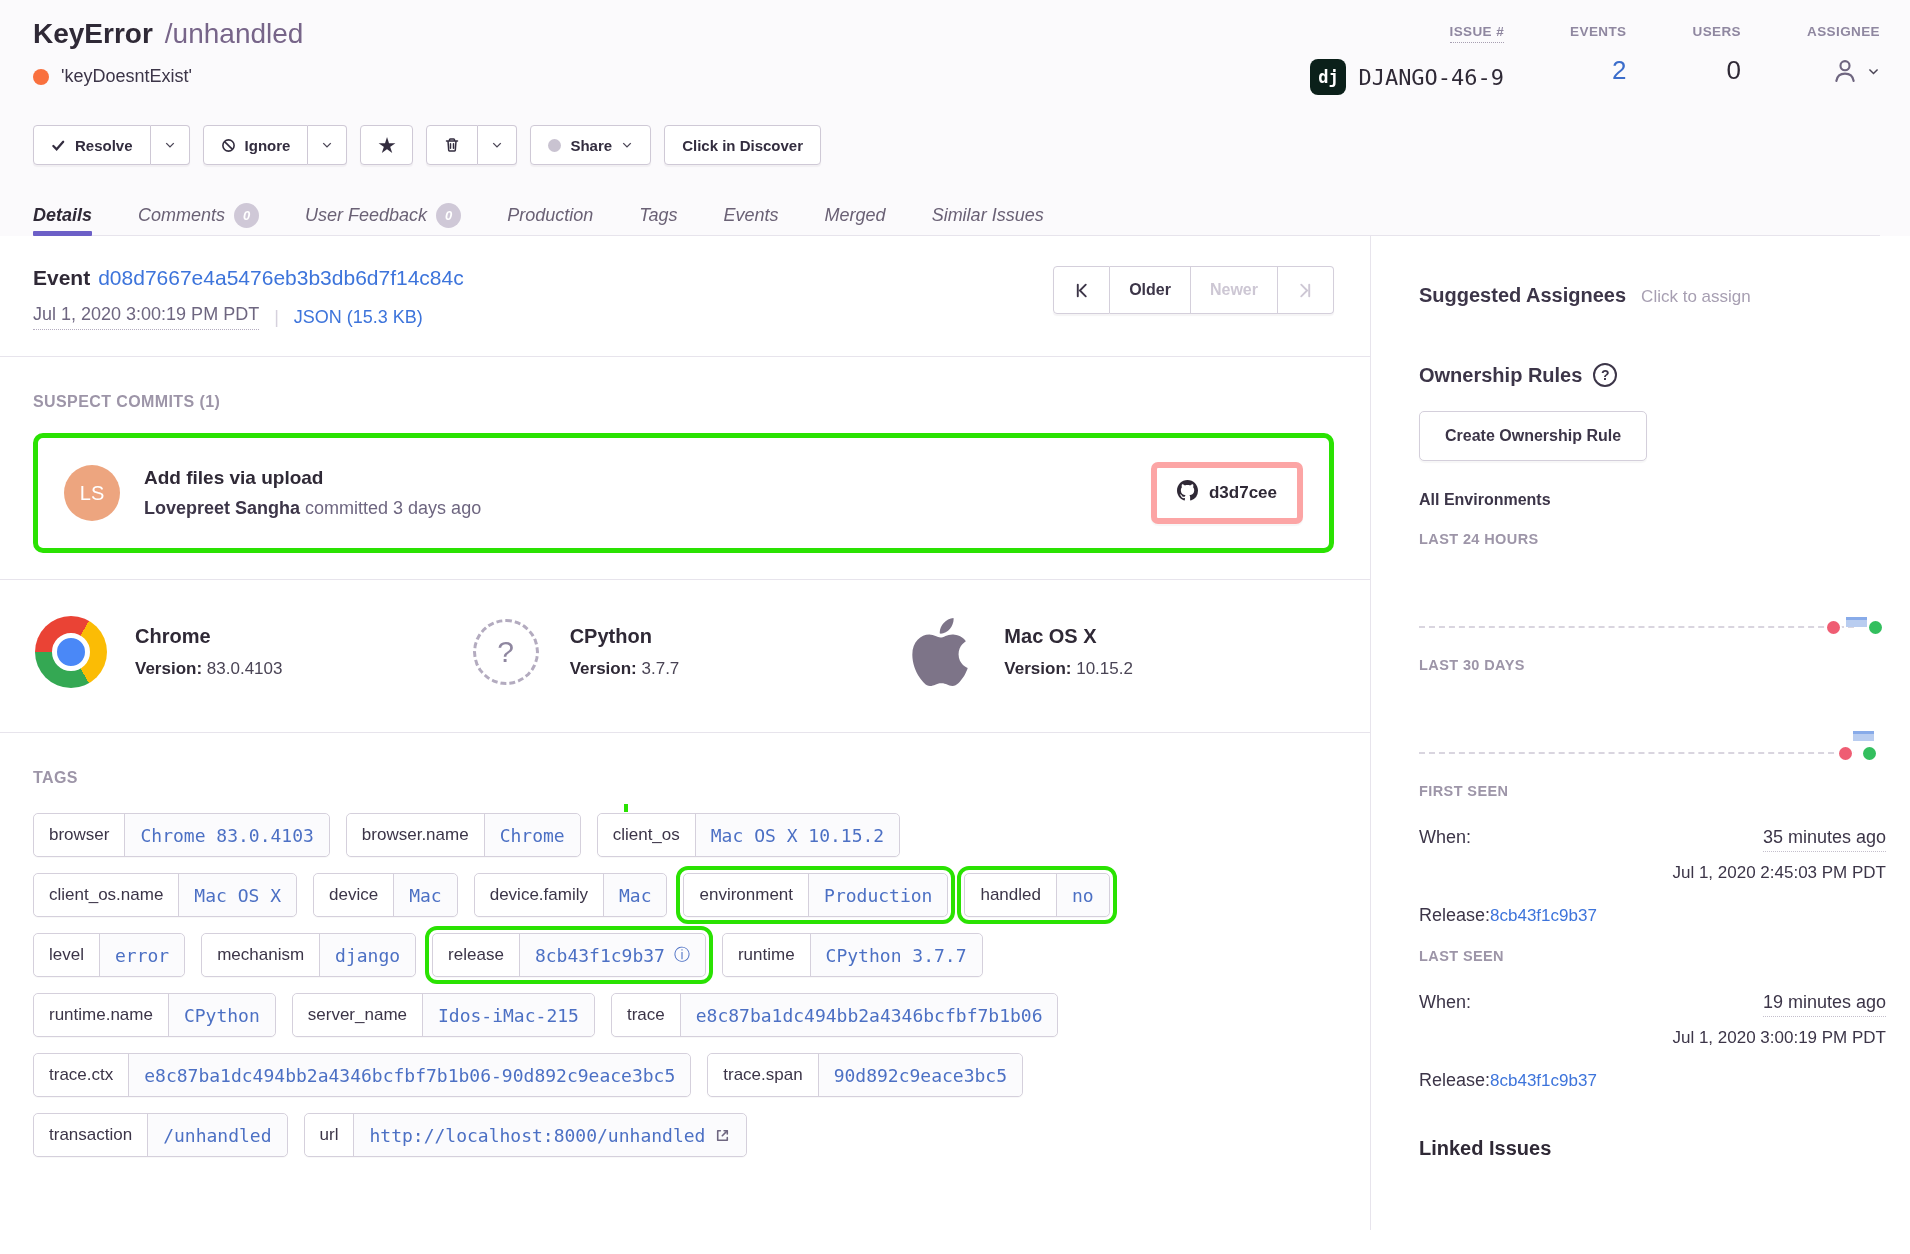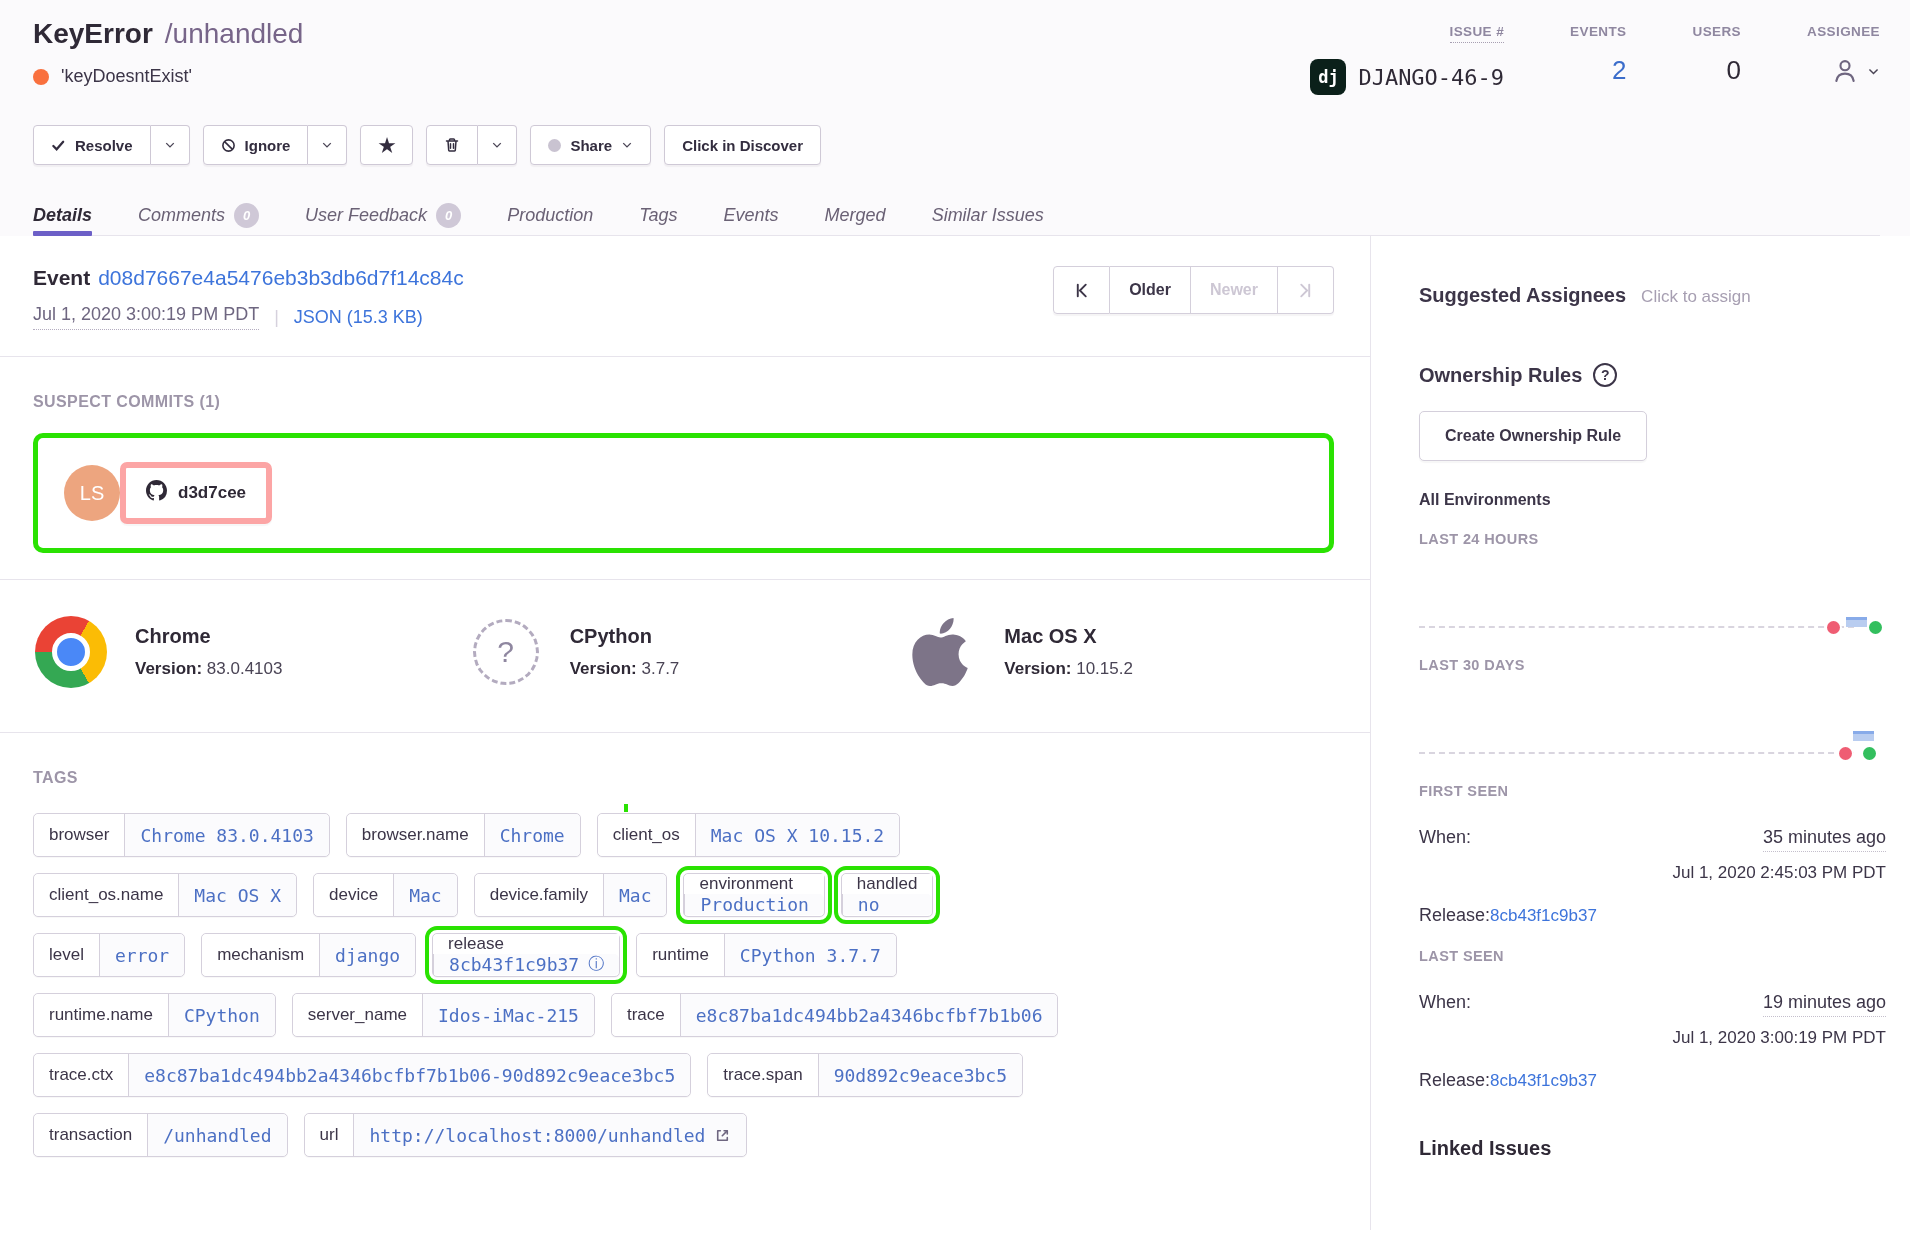--- a/index.html
+++ b/index.html
@@ -103,21 +103,21 @@
   
   .tags-wrap { margin:26px 36px 0 33px; }
   .tag-row { display:flex; gap:16px; margin-bottom:16px; }
   .tag-pill { position:relative; display:inline-flex; border:1px solid #d5d0dc; border-radius:5px;
     height:44px; background:#fff; box-shadow:0 1px 1px rgba(0,0,0,.03); }
   .tag-key { padding:0 15px; display:flex; align-items:center; color:#3c3548; font-size:17px; background:#fff;
     border-radius:5px 0 0 5px; white-space:nowrap; }
   .tag-val { padding:0 15px; display:flex; align-items:center; gap:9px; border-left:1px solid #d5d0dc;
     background:#fbfbfd; color:#4c70c4; font-family:"DejaVu Sans Mono", monospace; font-size:18px;
     border-radius:0 5px 5px 0; white-space:nowrap; cursor:pointer; }
-  .tag-pill.annotated { outline:4px solid #2ae202; outline-offset:3px;flex-direction:column; }
+  .tag-pill.annotated { outline:4px solid #2ae202; outline-offset:3px; }
   .tag-pill.marked::before { content:""; position:absolute; top:-10px; left:26px; width:4px; height:8px; background:#2ae202; }
   .info-i { font-size:16px; color:#4c70c4; }
   .ext-i svg { display:block; }
 
   
   .sidebar { flex:1; padding:48px 24px 0 48px; }
   .sb-title { font-size:20px; font-weight:bold; color:#3c3548; }
   .suggested { display:flex; align-items:baseline; gap:15px; }
   .hint { font-size:17px; color:#a79fb2; font-weight:400; }
   .ownership { margin-top:56px; display:flex; align-items:center; gap:11px; }
@@ -326,20 +326,27 @@
         </button>
       </div>
     </div>
 
     <hr class="divider">
 
     <div class="section-heading">SUSPECT COMMITS (1)</div>
 
     <div class="commit-panel">
       <div class="avatar">LS</div>
+      <div class="commit-info">
+        <div class="commit-title">Add files via upload</div>
+        <div class="commit-sub">
+          <span class="commit-author">Lovepreet Sangha</span>
+          <span>committed 3 days ago</span>
+        </div>
+      </div>
       <button class="commit-sha-btn">
         <span>
           <svg width="21" height="21" viewBox="0 0 16 16" fill="#2f2936">
               <path d="M8 0C3.58 0 0 3.58 0 8c0 3.54 2.29 6.53 5.47 7.59.4.07.55-.17.55-.38 0-.19-.01-.82-.01-1.49-2.01.37-2.53-.49-2.69-.94-.09-.23-.48-.94-.82-1.13-.28-.15-.68-.52-.01-.53.63-.01 1.08.58 1.23.82.72 1.21 1.87.87 2.33.66.07-.52.28-.87.51-1.07-1.78-.2-3.64-.89-3.64-3.95 0-.87.31-1.59.82-2.15-.08-.2-.36-1.02.08-2.12 0 0 .67-.21 2.2.82.64-.18 1.32-.27 2-.27s1.36.09 2 .27c1.53-1.04 2.2-.82 2.2-.82.44 1.1.16 1.92.08 2.12.51.56.82 1.27.82 2.15 0 3.07-1.87 3.75-3.65 3.95.29.25.54.73.54 1.48 0 1.07-.01 1.93-.01 2.2 0 .21.15.46.55.38A8.01 8.01 0 0 0 16 8c0-4.42-3.58-8-8-8z"></path>
             </svg>
         </span>
         <span>d3d7cee</span>
       </button>
     </div>
 

